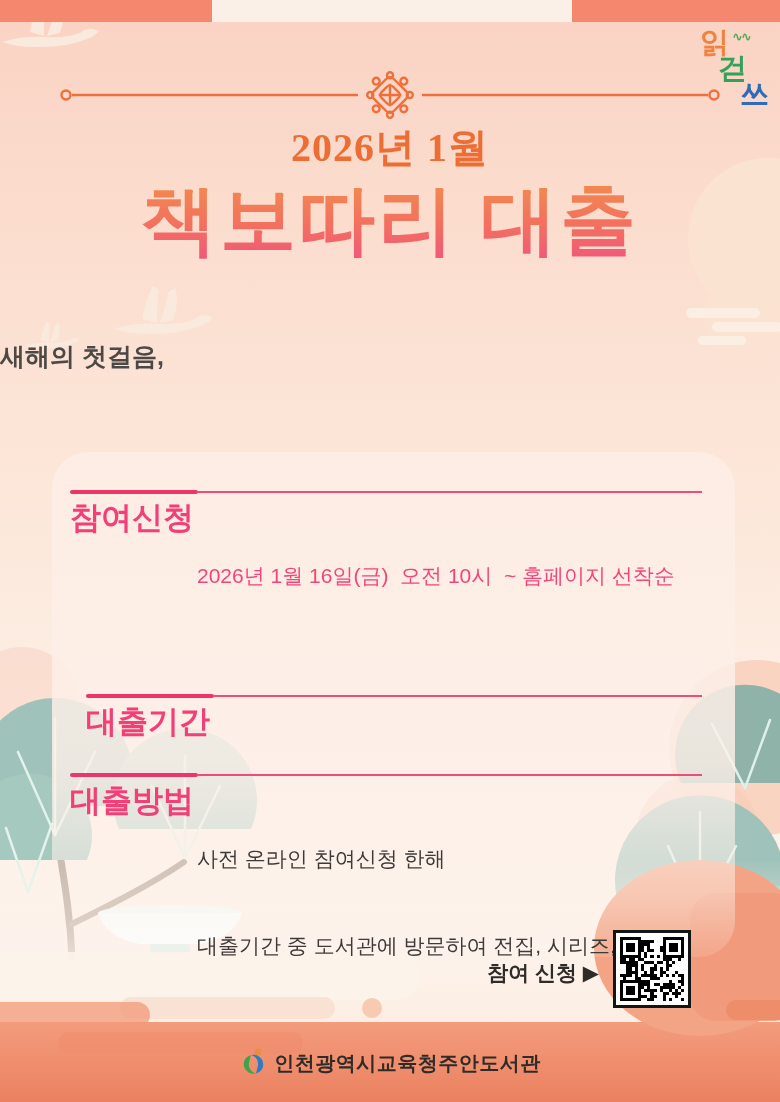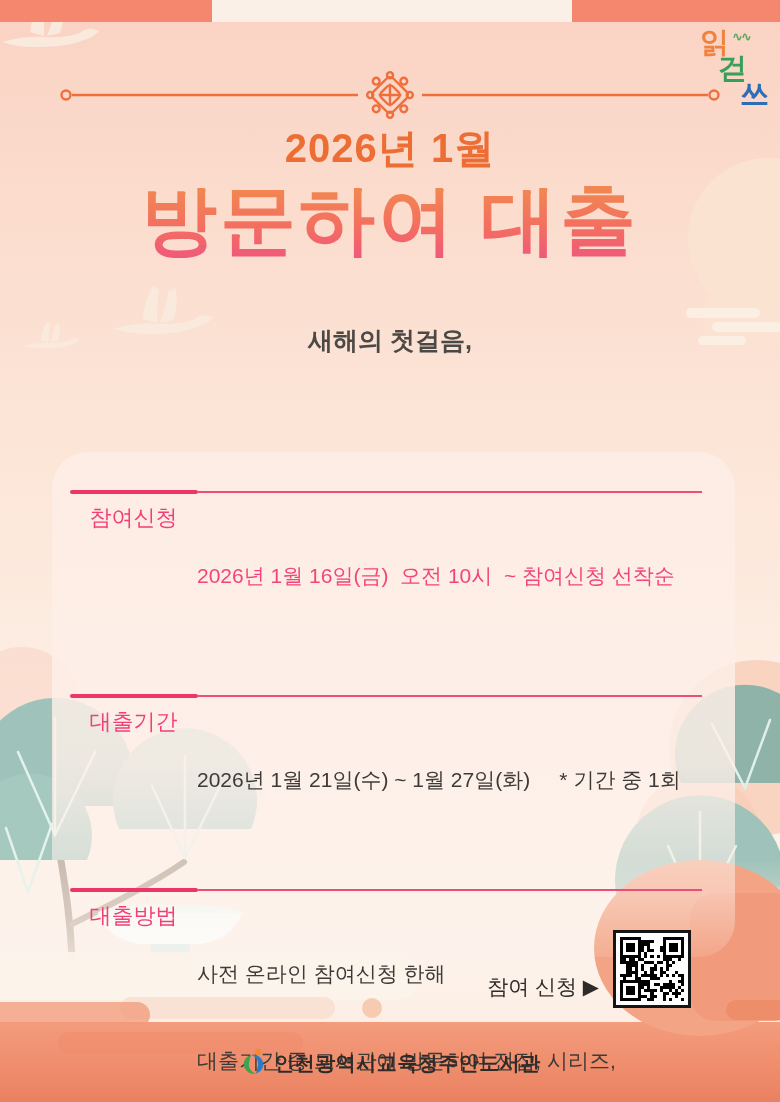--- a/index.html
+++ b/index.html
@@ -18,53 +18,53 @@
   .brand .b-read{left:6px;top:2px;color:#f0823f;}
   .brand .b-squig{left:38px;top:-4px;color:#4ca85a;font-size:13px;letter-spacing:-2px;}
   .brand .b-walk{left:24px;top:28px;color:#35a05a;}
   .brand .b-write{left:46px;top:54px;color:#2d6cb8;}
 
   
   .divider{position:absolute;left:58px;top:69px;width:664px;height:52px;z-index:6;}
 
   
   .month{position:absolute;left:0;top:122px;width:780px;text-align:center;z-index:6;
-    font-size:40px;line-height:52px;font-weight:bold;color:#ed6e35;letter-spacing:1px;}
+    font-size:40px;line-height:52px;font-weight:bold;color:#ed6e35;letter-spacing:1px;font-family:Liberation Serif, serif;}
   .main-title{position:absolute;left:0;top:172px;width:780px;text-align:center;z-index:6;
     font-size:76px;line-height:96px;font-weight:bold;letter-spacing:3px;
     background:linear-gradient(180deg,#f28c4e 8%,#f3705f 55%,#f0557e 95%);
     -webkit-background-clip:text;background-clip:text;color:transparent;}
-  .subtitle{position:absolute;left:0;top:322px;width:780px;text-align:center;z-index:6;
+  .subtitle{position:absolute;left:0;top:338px;width:780px;z-index:6;
     font-size:25px;line-height:37px;font-weight:bold;color:#4c4846;}
 
   
   .mist{position:absolute;left:0;top:860px;width:780px;height:165px;z-index:2;
     background:linear-gradient(180deg,rgba(253,242,235,0) 0%,rgba(253,242,235,.75) 55%,rgba(252,238,228,.95) 100%);}
   .band{position:absolute;left:0;top:1022px;width:780px;height:80px;z-index:2;
     background:linear-gradient(180deg,#f39c7e 0%,#ef8d6c 55%,#ea8161 100%);}
 
   
   .card{position:absolute;left:52px;top:452px;width:683px;height:505px;border-radius:36px;z-index:4;
     background:linear-gradient(180deg,rgba(253,237,229,.92) 0%,rgba(253,240,233,.82) 62%,rgba(253,243,236,.45) 88%,rgba(253,243,236,.12) 100%);
     padding:38px 0 0 0;box-sizing:border-box;}
   .sec-rule{position:relative;height:4px;margin:0 33px 9px 18px;}
   .sec-rule::before{content:"";position:absolute;left:0;top:0;width:128px;height:4px;background:#ec3568;border-radius:2px;}
   .sec-rule::after{content:"";position:absolute;left:128px;right:0;top:1px;height:2px;background:#ee4d79;}
   .sec-row{display:flex;}
   .sec-label{width:145px;box-sizing:border-box;padding-left:18px;flex:0 0 145px;
-    font-size:22px;line-height:30px;font-weight:normal;color:#f23f78;text-align:center;}
+    font-size:31px;line-height:30px;font-weight:bold;color:#f23f78;}
   .sec-content{flex:1;font-size:21px;line-height:29px;color:#3d3a38;font-weight:500;white-space:pre-wrap;}
   .sec-content.pink{color:#f2457b;}
   .sec-1{margin-bottom:46px;}
-  .sec-2{margin-bottom:36px;}
+  .sec-2{margin-bottom:36px;padding-left:16px;}
   .sec-3{margin-bottom:16px;}
 
   
   .qr-row{position:absolute;right:89px;top:930px;display:flex;align-items:flex-end;gap:14px;z-index:6;}
-  .qr-label{font-size:21px;font-weight:normal;color:#2f2b28;margin-bottom:7px;}
+  .qr-label{font-size:21px;font-weight:bold;color:#2f2b28;margin-bottom:21px;}
   .qr-box{width:78px;height:78px;background:#fff;border:3px solid #151515;box-sizing:border-box;padding:4px;}
   .qr-box svg{display:block;width:100%;height:100%;}
 
   
   .footer{position:absolute;left:0;top:1048px;width:780px;display:flex;justify-content:center;align-items:center;gap:9px;z-index:7;}
   .footer-text{font-size:20px;font-weight:bold;color:#2f2b28;letter-spacing:.5px;}
 </style>
 </head>
 <body>
 
@@ -175,44 +175,41 @@
           <circle cx="19.5" cy="0" r="3.4"></circle>
         <circle cx="-14" cy="-14" r="3"></circle>
           <circle cx="14" cy="-14" r="3"></circle>
         <circle cx="-14" cy="14" r="3"></circle>
           <circle cx="14" cy="14" r="3"></circle>
       </g>
     </g>
   </svg>
 
   <div class="month">2026년 1월</div>
-  <div class="main-title">방문하여 대출</div>
+  <div class="main-title">책보따리 대출</div>
   <div class="subtitle">
     <div>새해의 첫걸음,</div>
   </div>
 
   <div class="card">
 
     <div class="sec sec-1">
       <div class="sec-rule"></div>
       <div class="sec-row">
         <div class="sec-label">참여신청</div>
         <div class="sec-content pink">
-          <div>2026년 1월 16일(금)  오전 10시  ~ 참여신청 선착순</div>
+          <div>2026년 1월 16일(금)  오전 10시  ~ 홈페이지 선착순</div>
         </div>
       </div>
     </div>
 
     <div class="sec sec-2">
       <div class="sec-rule"></div>
       <div class="sec-row">
         <div class="sec-label">대출기간</div>
-        <div class="sec-content">
-          <div>2026년 1월 21일(수) ~ 1월 27일(화)     * 기간 중 1회</div>
-        </div>
       </div>
     </div>
 
     <div class="sec sec-3">
       <div class="sec-rule"></div>
       <div class="sec-row">
         <div class="sec-label">대출방법</div>
         <div class="sec-content">
           <div>사전 온라인 참여신청 한해</div>
           <div>대출기간 중 도서관에 방문하여 전집, 시리즈,</div>

